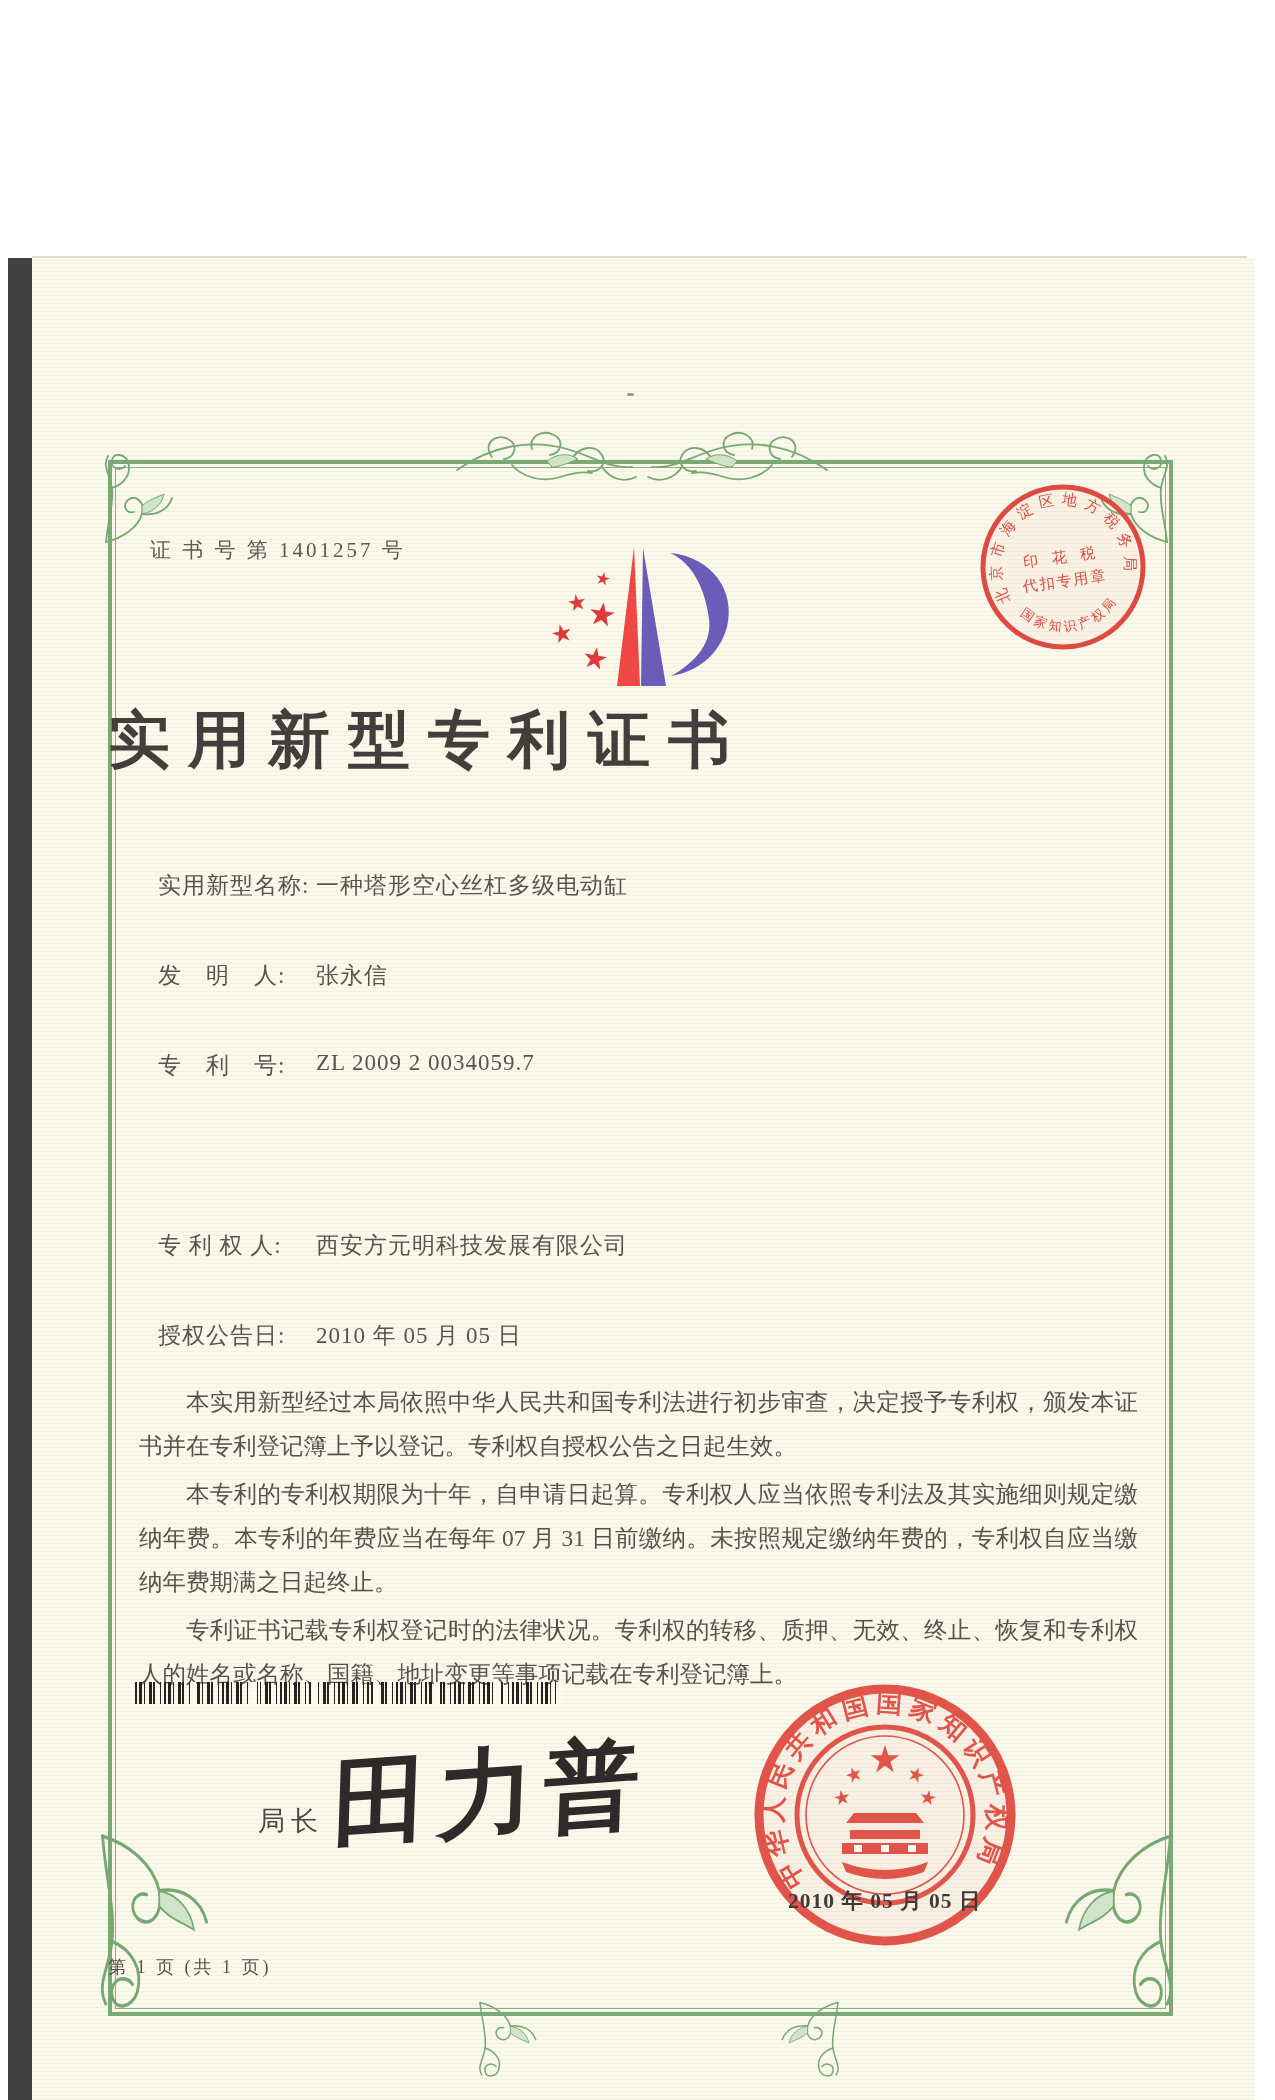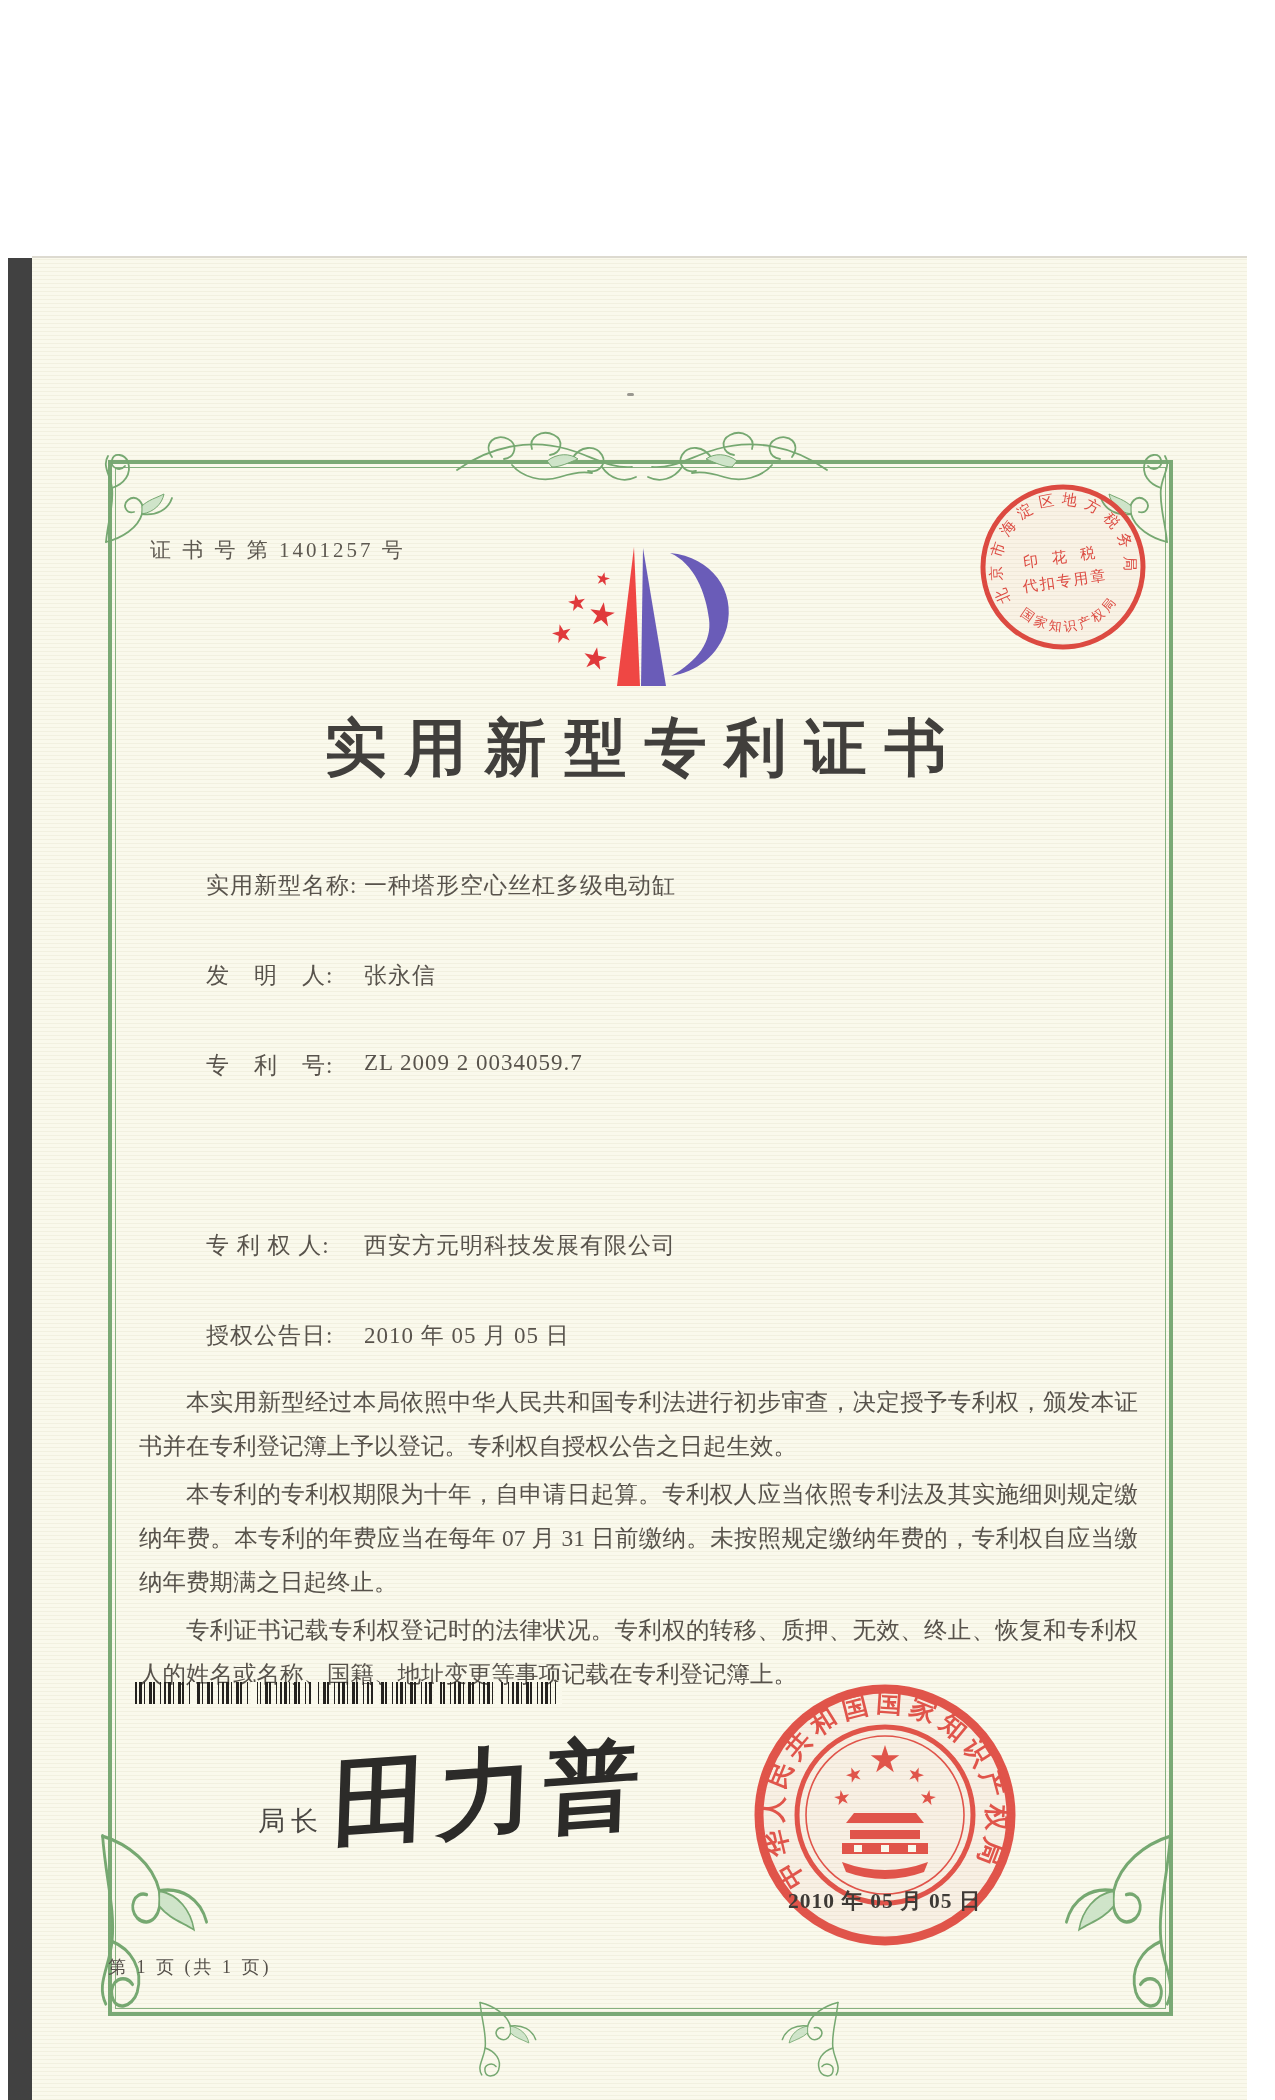--- a/index.html
+++ b/index.html
@@ -1,32 +1,32 @@
 <!DOCTYPE html>
 <html><head>
 <meta charset="utf-8">
 <style>
   html,body{margin:0;padding:0;background:#ffffff;}
   .stage{position:relative;width:1275px;height:2100px;background:#ffffff;overflow:hidden;
          font-family:"Liberation Serif","DejaVu Serif",serif;}
   .scan-band{position:absolute;left:8px;top:258px;width:24px;height:1842px;background:#414141;}
   .scan-edge{position:absolute;left:32px;top:256px;width:1215px;height:3px;background:#dddad0;}
   .page{position:absolute;left:32px;top:258px;width:1215px;height:1842px;background-color:#faf9ec;
-        background-image:repeating-linear-gradient(0deg,rgba(214,210,180,0.22) 0 1px,transparent 1px 4px);}
+        background-image:repeating-linear-gradient(0deg,rgba(214,210,180,0.22) 0 1px,transparent 1px 4px);padding-left:7px;}
   .frame{position:absolute;left:76px;top:202px;width:1057px;height:1548px;border:4px solid #7aa975;}
   .frame-inner{position:absolute;inset:3px;border:1px solid #86b180;}
   .speck{position:absolute;left:595px;top:135px;width:7px;height:3px;background:#9a9890;border-radius:2px;}
   .ornament{position:absolute;pointer-events:none;}
   .cert-no{position:absolute;left:118px;top:278px;font-size:21px;letter-spacing:3px;color:#5d5850;}
   .logo{position:absolute;left:510px;top:283px;}
   .stamp{position:absolute;left:946px;top:224px;transform:rotate(-8deg);}
-  .title{position:absolute;left:76px;top:440px;width:1057px;margin:8px;text-align:center;
+  .title{position:absolute;left:76px;top:440px;width:1057px;margin:0;
          font-size:62px;font-weight:600;letter-spacing:18px;color:#413f3c;}
   .row{position:absolute;left:126px;display:flex;font-size:23px;color:#58534c;letter-spacing:1px;}
-  .row .lbl{width:158px;flex:0 0 auto;margin-left:48px;}
+  .row .lbl{width:158px;flex:0 0 auto;}
   .row .val{white-space:nowrap;}
   .body-text{position:absolute;left:103px;top:1118px;width:1007px;font-size:23.5px;line-height:44px;
              color:#57524b;text-align:justify;}
   .body-text p{margin:4px;text-indent:47px;}
   .barcode{position:absolute;left:103px;top:1424px;width:428px;height:22px;
      background-image:
        repeating-linear-gradient(90deg,transparent 0 55px,#faf9ec 55px 61px),
        repeating-linear-gradient(90deg,#24221f 0 2px,transparent 2px 4px,#24221f 4px 7px,transparent 7px 9px,#24221f 9px 10px,transparent 10px 14px,#24221f 14px 17px,transparent 17px 18px,#24221f 18px 20px,transparent 20px 25px,#24221f 25px 26px,transparent 26px 29px);}
   .director{position:absolute;left:226px;top:1545px;font-size:27px;letter-spacing:6px;color:#4b4844;text-align:center;}
   .signature{position:absolute;left:300px;top:1472px;font-size:96px;font-weight:bold;color:#2c2b29;

